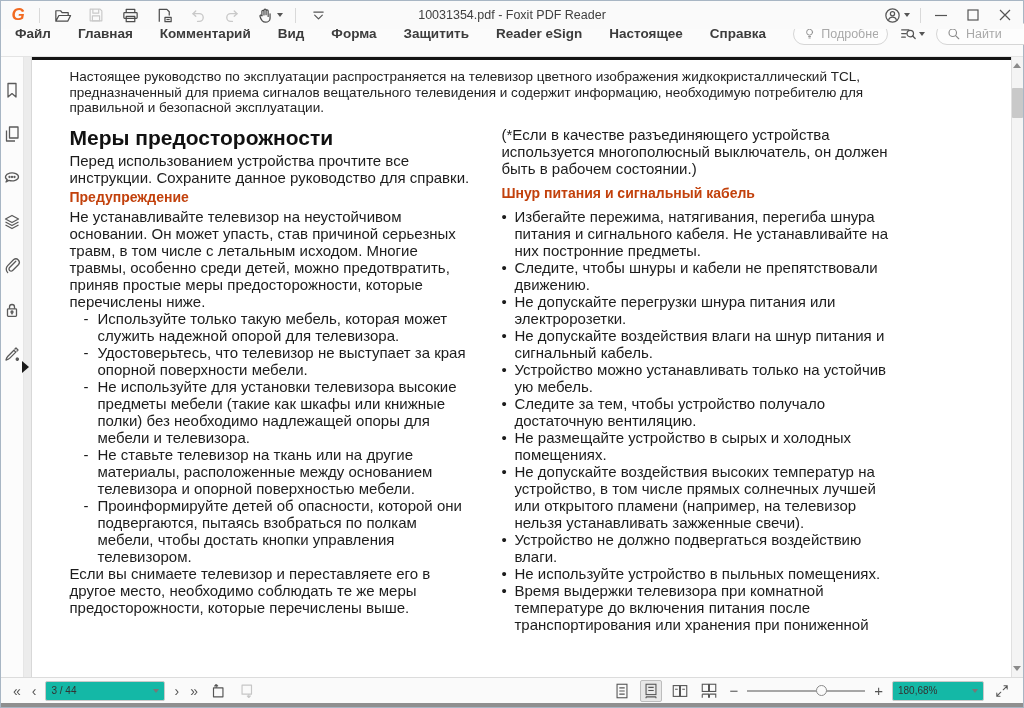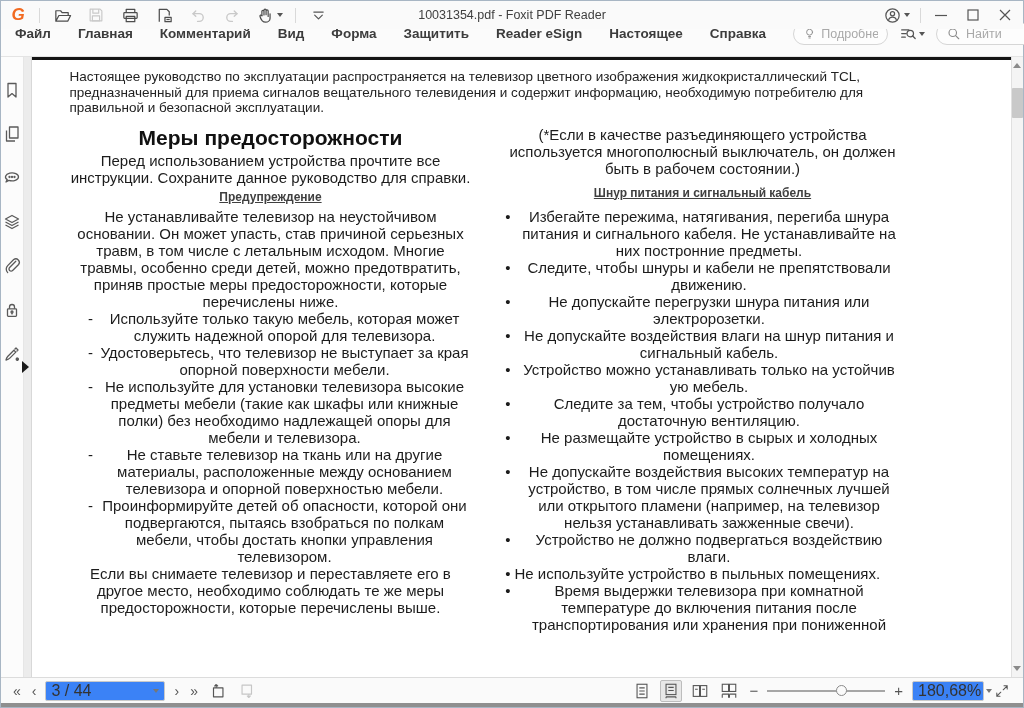--- a/index.html
+++ b/index.html
@@ -34,25 +34,25 @@
   .sbtn { width:22px; height:22px; display:flex; align-items:center; justify-content:center; }
   .gutter { width:16px; background:#ececec; border-right:1px solid #d8d8d8; position:relative; }
   .expand-arrow { position:absolute; right:2px; top:50%; margin-top:-6px; width:0; height:0; border-top:6px solid transparent; border-bottom:6px solid transparent; border-left:7px solid #1a1a1a; }
 
   
   .page { flex:1 1 auto; background:#fff; overflow:hidden; color:#1c1c1c; }
   .page-head { display:flex; justify-content:space-between; align-items:baseline; padding:8px 76px 4px 62px; }
   .chapter, .chapter-title { font-size:27px; font-weight:bold; color:#141414; letter-spacing:.5px; }
   .rule { height:3px; background:#151515; }
   .intro { margin:9px 76px 0 37px; font-size:13.5px; line-height:15.5px; color:#222; }
-  .cols { display:flex; margin:10px 76px 0 37px; gap:30px;text-align:center; }
+  .cols { display:flex; margin:10px 76px 0 37px; gap:30px; }
   .col { width:402px; flex:0 0 aupx; font-size:15px; line-height:17px; }
   .col { flex:0 0 402px; }
   .col h2 { font-size:21px; font-weight:bold; line-height:24px; margin-bottom:2px; color:#111; }
-  .col h3 { font-size:12px; font-weight:bold; text-decoration:underline; margin:3px 0 2px; color:#404040; }
+  .col h3 { font-size:14px; font-weight:bold; margin:3px 0 2px; color:#c2410c; }
   .col h3.spaced { margin:8px 0 6px; }
   .col p { margin:0; }
   ul.plain { list-style:none; }
   ul.dash  { padding-left:14px; }
   ul.dash li { display:flex; }
   ul.dash li .mk { flex:0 0 14px; }
   ul.dot li { display:flex; }
   ul.dot li .mk { flex:0 0 13px; }
   .mk { color:#1c1c1c; }
 
@@ -61,23 +61,23 @@
   .scroll-arrow { width:0; height:0; border-left:4px solid transparent; border-right:4px solid transparent; margin:6px 0; }
   .scroll-arrow.up { border-bottom:5px solid #8a8a8a; }
   .scroll-arrow.down { border-top:5px solid #8a8a8a; margin-top:auto; }
   .thumb { width:11px; height:30px; background:#c9c9c9; border-radius:1px; margin-top:14px; }
 
   
   .statusbar { flex:0 0 auto; height:26px; background:#fafafa; border-top:1px solid #dcdcdc; display:flex; align-items:center; padding:0 10px; }
   .sb-left { display:flex; align-items:center; gap:7px; }
   .sb-right { margin-left:auto; display:flex; align-items:center; gap:7px; }
   .chev { font-size:14px; color:#555; line-height:1; padding:0 2px; }
-  .combo { height:20px; background:#3b82f6; border:1px solid #c9c9c9; border-radius:2px; display:flex; align-items:center; font-size:16px; color:#333; padding:0 5px; gap:5px; }
+  .combo { height:20px; background:#14b8a6; border:1px solid #c9c9c9; border-radius:2px; display:flex; align-items:center; font-size:10px; color:#333; padding:0 5px; gap:5px; }
   .combo.pagebox { width:120px; }
-  .combo.zoombox { width:72px; }
+  .combo.zoombox { width:92px; }
   .combo .val { flex:1 1 auto; }
   .combo .caret { border-top-color:#777; }
   .vbtn { width:22px; height:22px; display:flex; align-items:center; justify-content:center; border:1px solid transparent; border-radius:2px; }
   .vbtn.active { background:#e8e8e8; border-color:#bdbdbd; }
   .zoom-text { font-size:15px; color:#555; padding:0 2px; }
   .slider { position:relative; width:118px; height:14px; }
   .slider .track { position:absolute; top:6.5px; left:0; right:0; height:1.5px; background:#a6a6a6; }
   .slider .knob { position:absolute; top:1px; left:58%; width:11px; height:11px; border:1.5px solid #8a8a8a; border-radius:50%; background:#fafafa; }
   .bottom-edge { flex:0 0 4px; background:#8f8f8f; }
 </style>

